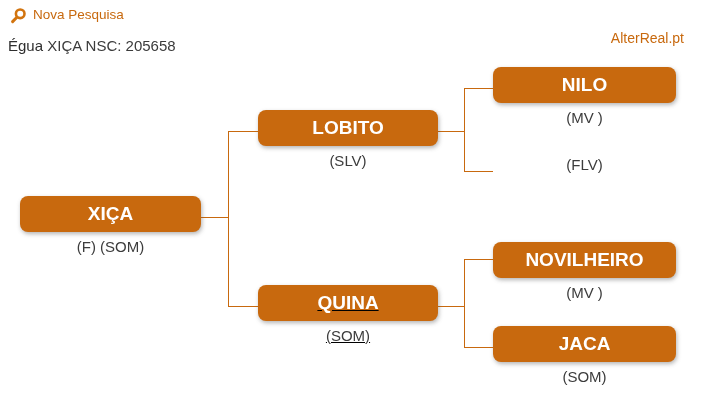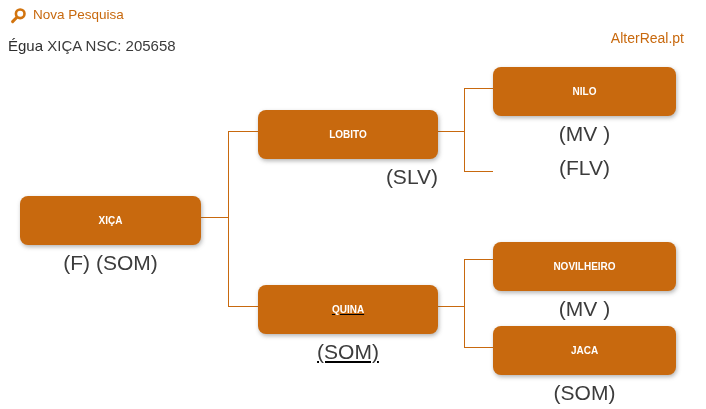--- a/index.html
+++ b/index.html
@@ -46,35 +46,35 @@
     text-decoration: none;
     cursor: pointer;
     text-align: center;
   }
   
   .node {
     position: absolute;
     text-align: center;
   }
   .node-box {
-    height: 49px;
+    height: 36px;
     background: #c8690e;
     border-radius: 8px;
     color: #ffffff;
     font-weight: bold;
-    font-size: 10px;
+    font-size: 19px;
     display: flex;
     align-items: center;
     justify-content: center;
     box-shadow: 1px 2px 4px rgba(90, 90, 90, 0.45);
     cursor: pointer;
   }
   .node-sub {
     margin-top: 6px;
-    font-size: 21px;
+    font-size: 15px;
     color: #3c3c3c;
   }
   
   .line {
     position: absolute;
     background: #c8690e;
   }
 </style>
 </head>
 <body>
@@ -109,21 +109,21 @@
   <div class="line" style="left:438px; top:306px; width:26px; height:1px;"></div>
   <div class="line" style="left:464px; top:259px; width:1px; height:89px;"></div>
   <div class="line" style="left:464px; top:259px; width:29px; height:1px;"></div>
   <div class="line" style="left:464px; top:347px; width:29px; height:1px;"></div>
 
   <div class="node" style="left:20px; top:196px; width:181px;">
     <div class="node-box">XIÇA</div>
     <div class="node-sub">(F) (SOM)</div>
   </div>
 
-  <div class="node" style="left:258px; top:110px; width:180px;text-align:right;">
+  <div class="node" style="left:258px; top:110px; width:180px;">
     <div class="node-box">LOBITO</div>
     <div class="node-sub">(SLV)</div>
   </div>
 
   <div class="node" style="left:258px; top:285px; width:180px;text-decoration:underline;">
     <div class="node-box">QUINA</div>
     <div class="node-sub">(SOM)</div>
   </div>
 
   <div class="node" style="left:493px; top:67px; width:183px;">

